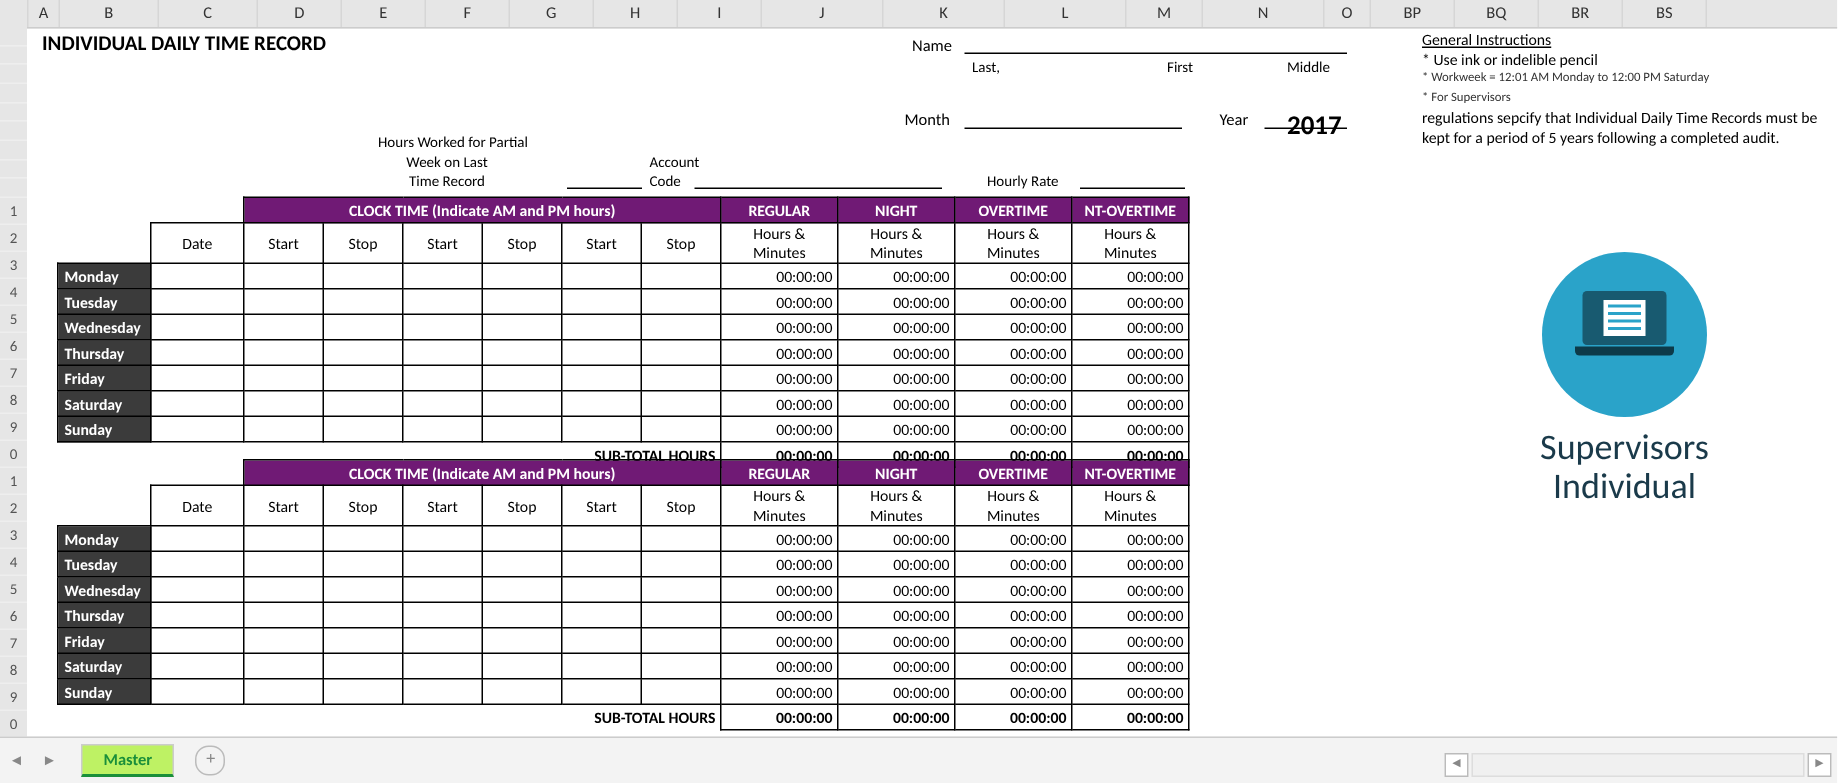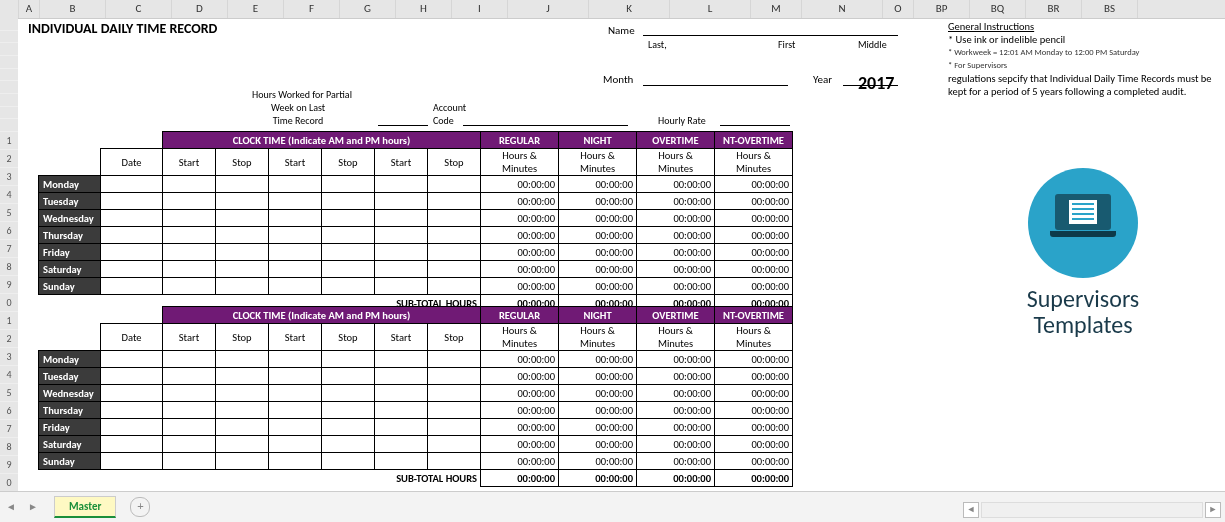--- a/index.html
+++ b/index.html
@@ -31,21 +31,21 @@
   .logo .circ{width:110px;height:110px;border-radius:55px;background:#2aa3c9;margin:0 auto;position:relative;}
   .logo .lap{position:absolute;left:22px;top:26px;width:66px;height:46px;}
   .logo .screen{width:56px;height:36px;background:#185a70;border-radius:3px;margin:0 auto;position:relative;}
   .logo .paper{position:absolute;left:14px;top:6px;width:28px;height:24px;background:#fff;}
   .logo .line{height:2px;background:#2aa3c9;margin:3px 3px 0 3px;}
   .logo .base{width:66px;height:6px;background:#0d3a49;border-radius:0 0 3px 3px;margin-top:1px;}
   .logo .txt{font-size:24px;color:#1a3a4a;margin-top:8px;line-height:26px;}
   
   .tabs{position:absolute;left:0;bottom:0;right:0;height:30px;border-top:1px solid #ccc;background:#f3f3f3;display:flex;align-items:center;}
   .tabs .nav{width:14px;height:14px;margin:0 4px;color:#888;font-size:10px;text-align:center;line-height:14px;}
-  .tabs .tab{padding:3px 14px;background:#fef9c3;border:1px solid #ccc;border-bottom:2px solid #1a8f3a;color:#1a8f3a;font-weight:bold;font-size:11px;margin-left:10px;}
+  .tabs .tab{padding:3px 14px;background:#bef264;border:1px solid #ccc;border-bottom:2px solid #1a8f3a;color:#1a8f3a;font-weight:bold;font-size:11px;margin-left:10px;}
   .tabs .plus{width:18px;height:18px;border:1px solid #bbb;border-radius:9px;margin-left:14px;text-align:center;line-height:16px;color:#888;font-size:12px;}
   .scroll{position:absolute;right:4px;bottom:4px;display:flex;align-items:center;}
   .scroll div{width:14px;height:14px;border:1px solid #bbb;margin-left:2px;text-align:center;line-height:12px;font-size:9px;color:#888;background:#fff;}
   .scroll .track{width:220px;height:14px;background:#f0f0f0;border:1px solid #ddd;}
 </style>
 </head>
 <body>
 <div class="app">
 
 <div class="colhdr">
@@ -424,21 +424,21 @@
                   <div class="line"></div>
                   <div class="line"></div>
                   <div class="line"></div>
                 </div>
               </div>
           <div class="base"></div>
         </div>
       </div>
       <div class="txt">
         <span>Supervisors</span><br>
-        <span>Templates</span>
+        <span>Individual</span>
       </div>
     </div>
 
   </div>
 </div>
 
 <div class="tabs">
   <div class="nav">◄</div>
   <div class="nav">►</div>
   <div class="tab">Master</div>

